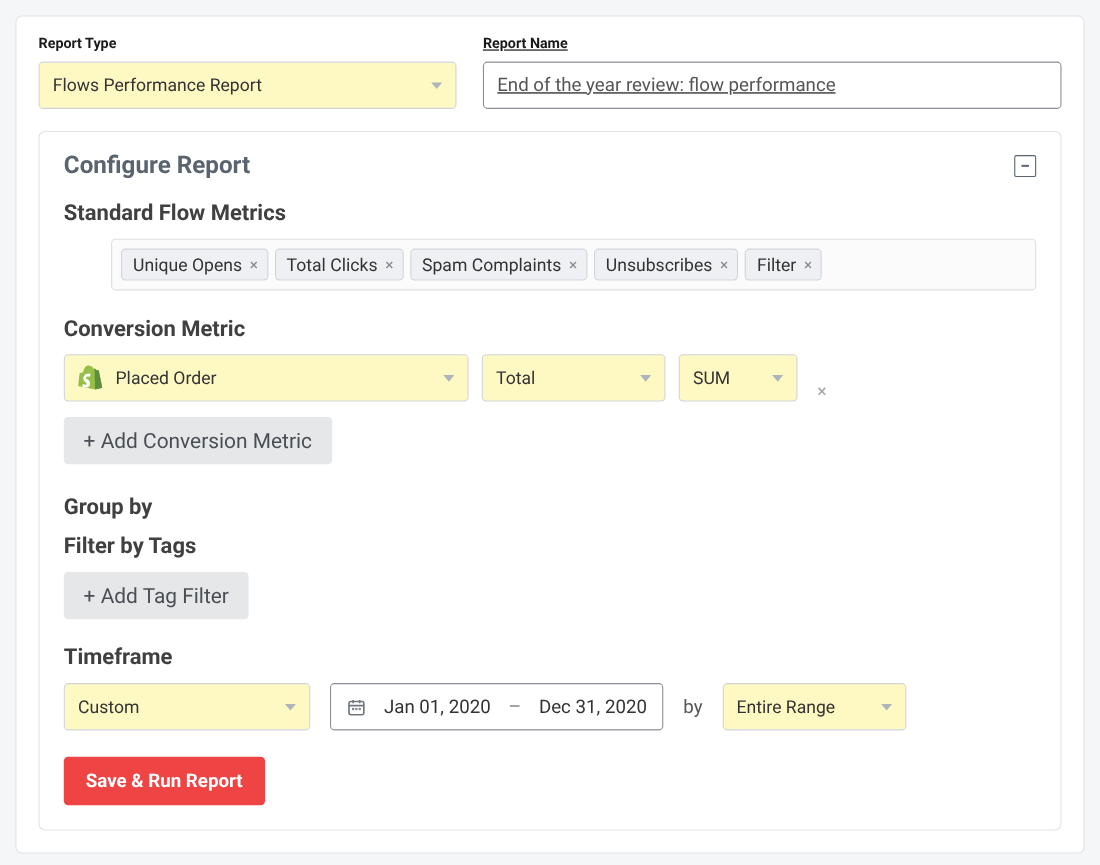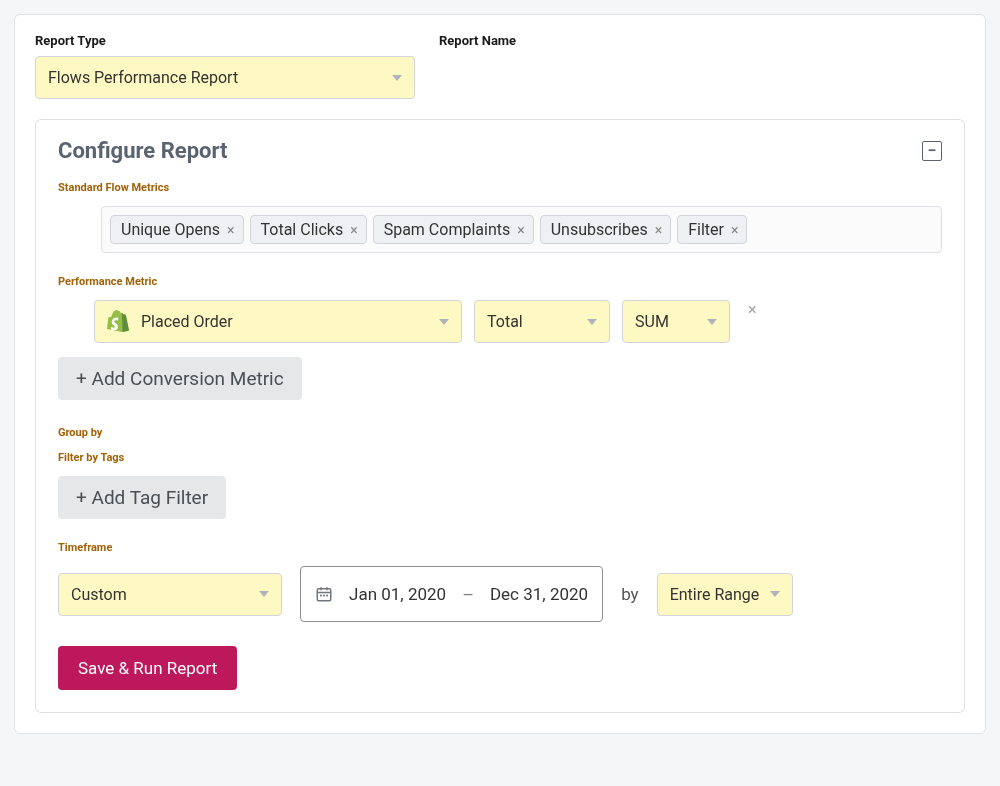--- a/index.html
+++ b/index.html
@@ -27,20 +27,21 @@
     }
     .field-group {
       display: flex;
       flex-direction: column;
     }
     .field-group.type {
       flex: 0 0 380px;
     }
     .field-group.name {
       flex: 1;
+      text-decoration: underline;
     }
     .field-label {
       font-size: 13px;
       font-weight: 700;
       color: #1a1a1a;
       margin-bottom: 8px;
     }
     .select {
       display: flex;
       align-items: center;
@@ -95,23 +96,23 @@
       display: flex;
       align-items: center;
       justify-content: center;
       cursor: pointer;
       font-weight: 700;
       color: #5a6471;
       font-size: 16px;
       line-height: 1;
     }
     .section-label {
-      font-size: 11px;
-      font-weight: 700;
-      color: #a16207;
+      font-size: 20px;
+      font-weight: 700;
+      color: #404040;
       margin-bottom: 12px;
     }
     .metrics-box {
       border: 1px solid #dcdfe3;
       background: #fbfbfc;
       border-radius: 4px;
       padding: 8px;
       display: flex;
       flex-wrap: wrap;
       gap: 6px;
@@ -129,30 +130,29 @@
       color: #333;
     }
     .tag-x {
       margin-left: 7px;
       color: #888;
       font-size: 14px;
       cursor: pointer;
     }
     .conversion-row {
       display: flex;
-      align-items: flex-start;
+      align-items: flex-end;
       gap: 12px;
       margin-bottom: 14px;
-      margin-left: 36px;
     }
     .select.wide {
       width: 368px;
     }
     .select.mid {
-      width: 136px;
+      width: 167px;
     }
     .select.sum {
       width: 108px;
     }
     .select.inline-icon {
       gap: 12px;
       justify-content: flex-start;
     }
     .select.inline-icon .label-wrap {
       flex: 1;
@@ -195,65 +195,66 @@
       width: 224px;
     }
     .date-range {
       display: flex;
       align-items: center;
       border: 1.5px solid #8b8f95;
       border-radius: 4px;
       padding: 8px 14px;
       gap: 16px;
       background: #fff;
-      height: 56px;
+      height: 43px;
     }
     .cal-icon {
       width: 18px;
       height: 18px;
       color: #707780;
     }
     .date-text {
       font-size: 17px;
       color: #333;
     }
     .date-dash {
       color: #888;
       font-size: 18px;
     }
     .by-label {
       font-size: 17px;
       color: #555;
     }
     .btn-primary {
-      background: #be185d;
+      background: #ef4444;
       border: none;
       border-radius: 4px;
       padding: 12px 20px;
       font-size: 17px;
-      font-weight: 400;
+      font-weight: 700;
       color: #fff;
       cursor: pointer;
     }
   </style>
 </head>
 <body>
 
 <div class="card">
 
   <div class="top-row">
     <div class="field-group type">
       <label class="field-label">Report Type</label>
       <div class="select">
         <span>Flows Performance Report</span>
         <span class="caret"></span>
       </div>
     </div>
     <div class="field-group name">
       <label class="field-label">Report Name</label>
+      <input class="text-input" type="text" value="End of the year review: flow performance" style="">
     </div>
   </div>
 
   <div class="inner-panel">
     <div class="panel-header">
       <div class="panel-title">Configure Report</div>
       <div class="collapse-btn">
         <span>−</span>
       </div>
     </div>
@@ -275,21 +276,21 @@
       <span class="tag">
         <span>Unsubscribes</span>
         <span class="tag-x">×</span>
       </span>
       <span class="tag">
         <span>Filter</span>
         <span class="tag-x">×</span>
       </span>
     </div>
 
-    <div class="section-label">Performance Metric</div>
+    <div class="section-label">Conversion Metric</div>
     <div class="conversion-row">
       <div class="select wide inline-icon">
         <svg class="shopify-icon" viewBox="0 0 24 26">
           <path fill="#95BF47" d="M20.5 5.2c0-.1-.1-.2-.3-.2-.1 0-2.1-.2-2.1-.2s-1.4-1.4-1.6-1.5c-.2-.2-.5-.1-.6-.1 0 0-.3.1-.8.2-.1-.3-.2-.6-.4-1-.5-1-1.3-1.5-2.2-1.5-.1 0-.1 0-.2 0 0 0-.1-.1-.1-.1C11.7.3 11.1 0 10.4 0 9 0 7.6 1 6.5 2.8c-.8 1.3-1.4 2.9-1.5 4.1-1.6.5-2.7.8-2.7.8-.8.3-.8.3-.9 1C1.3 9.3 0 20.6 0 20.6L16.9 24l7.1-1.8S20.5 5.3 20.5 5.2z"></path>
           <path fill="#5E8E3E" d="M20.2 5c-.1 0-2.1-.2-2.1-.2s-1.4-1.4-1.6-1.5c-.1-.1-.1-.1-.2-.1L16.9 24l7.1-1.8S20.5 5.3 20.5 5.2C20.5 5.1 20.3 5 20.2 5z"></path>
           <path fill="#FFFFFF" d="M12.5 8.6l-1 3s-.9-.5-2-.4c-1.6.1-1.6 1.1-1.6 1.4.1 1.4 3.8 1.7 4 5 .2 2.6-1.4 4.4-3.6 4.5-2.7.2-4.1-1.4-4.1-1.4l.6-2.4s1.5 1.1 2.7 1.1c.8-.1 1.1-.7 1-1.2-.1-1.8-3.1-1.7-3.3-4.7-.2-2.6 1.5-5.2 5.2-5.4C12 8 12.5 8.6 12.5 8.6z"></path>
         </svg>
         <span class="label-wrap">Placed Order</span>
         <span class="caret"></span>
       </div>

